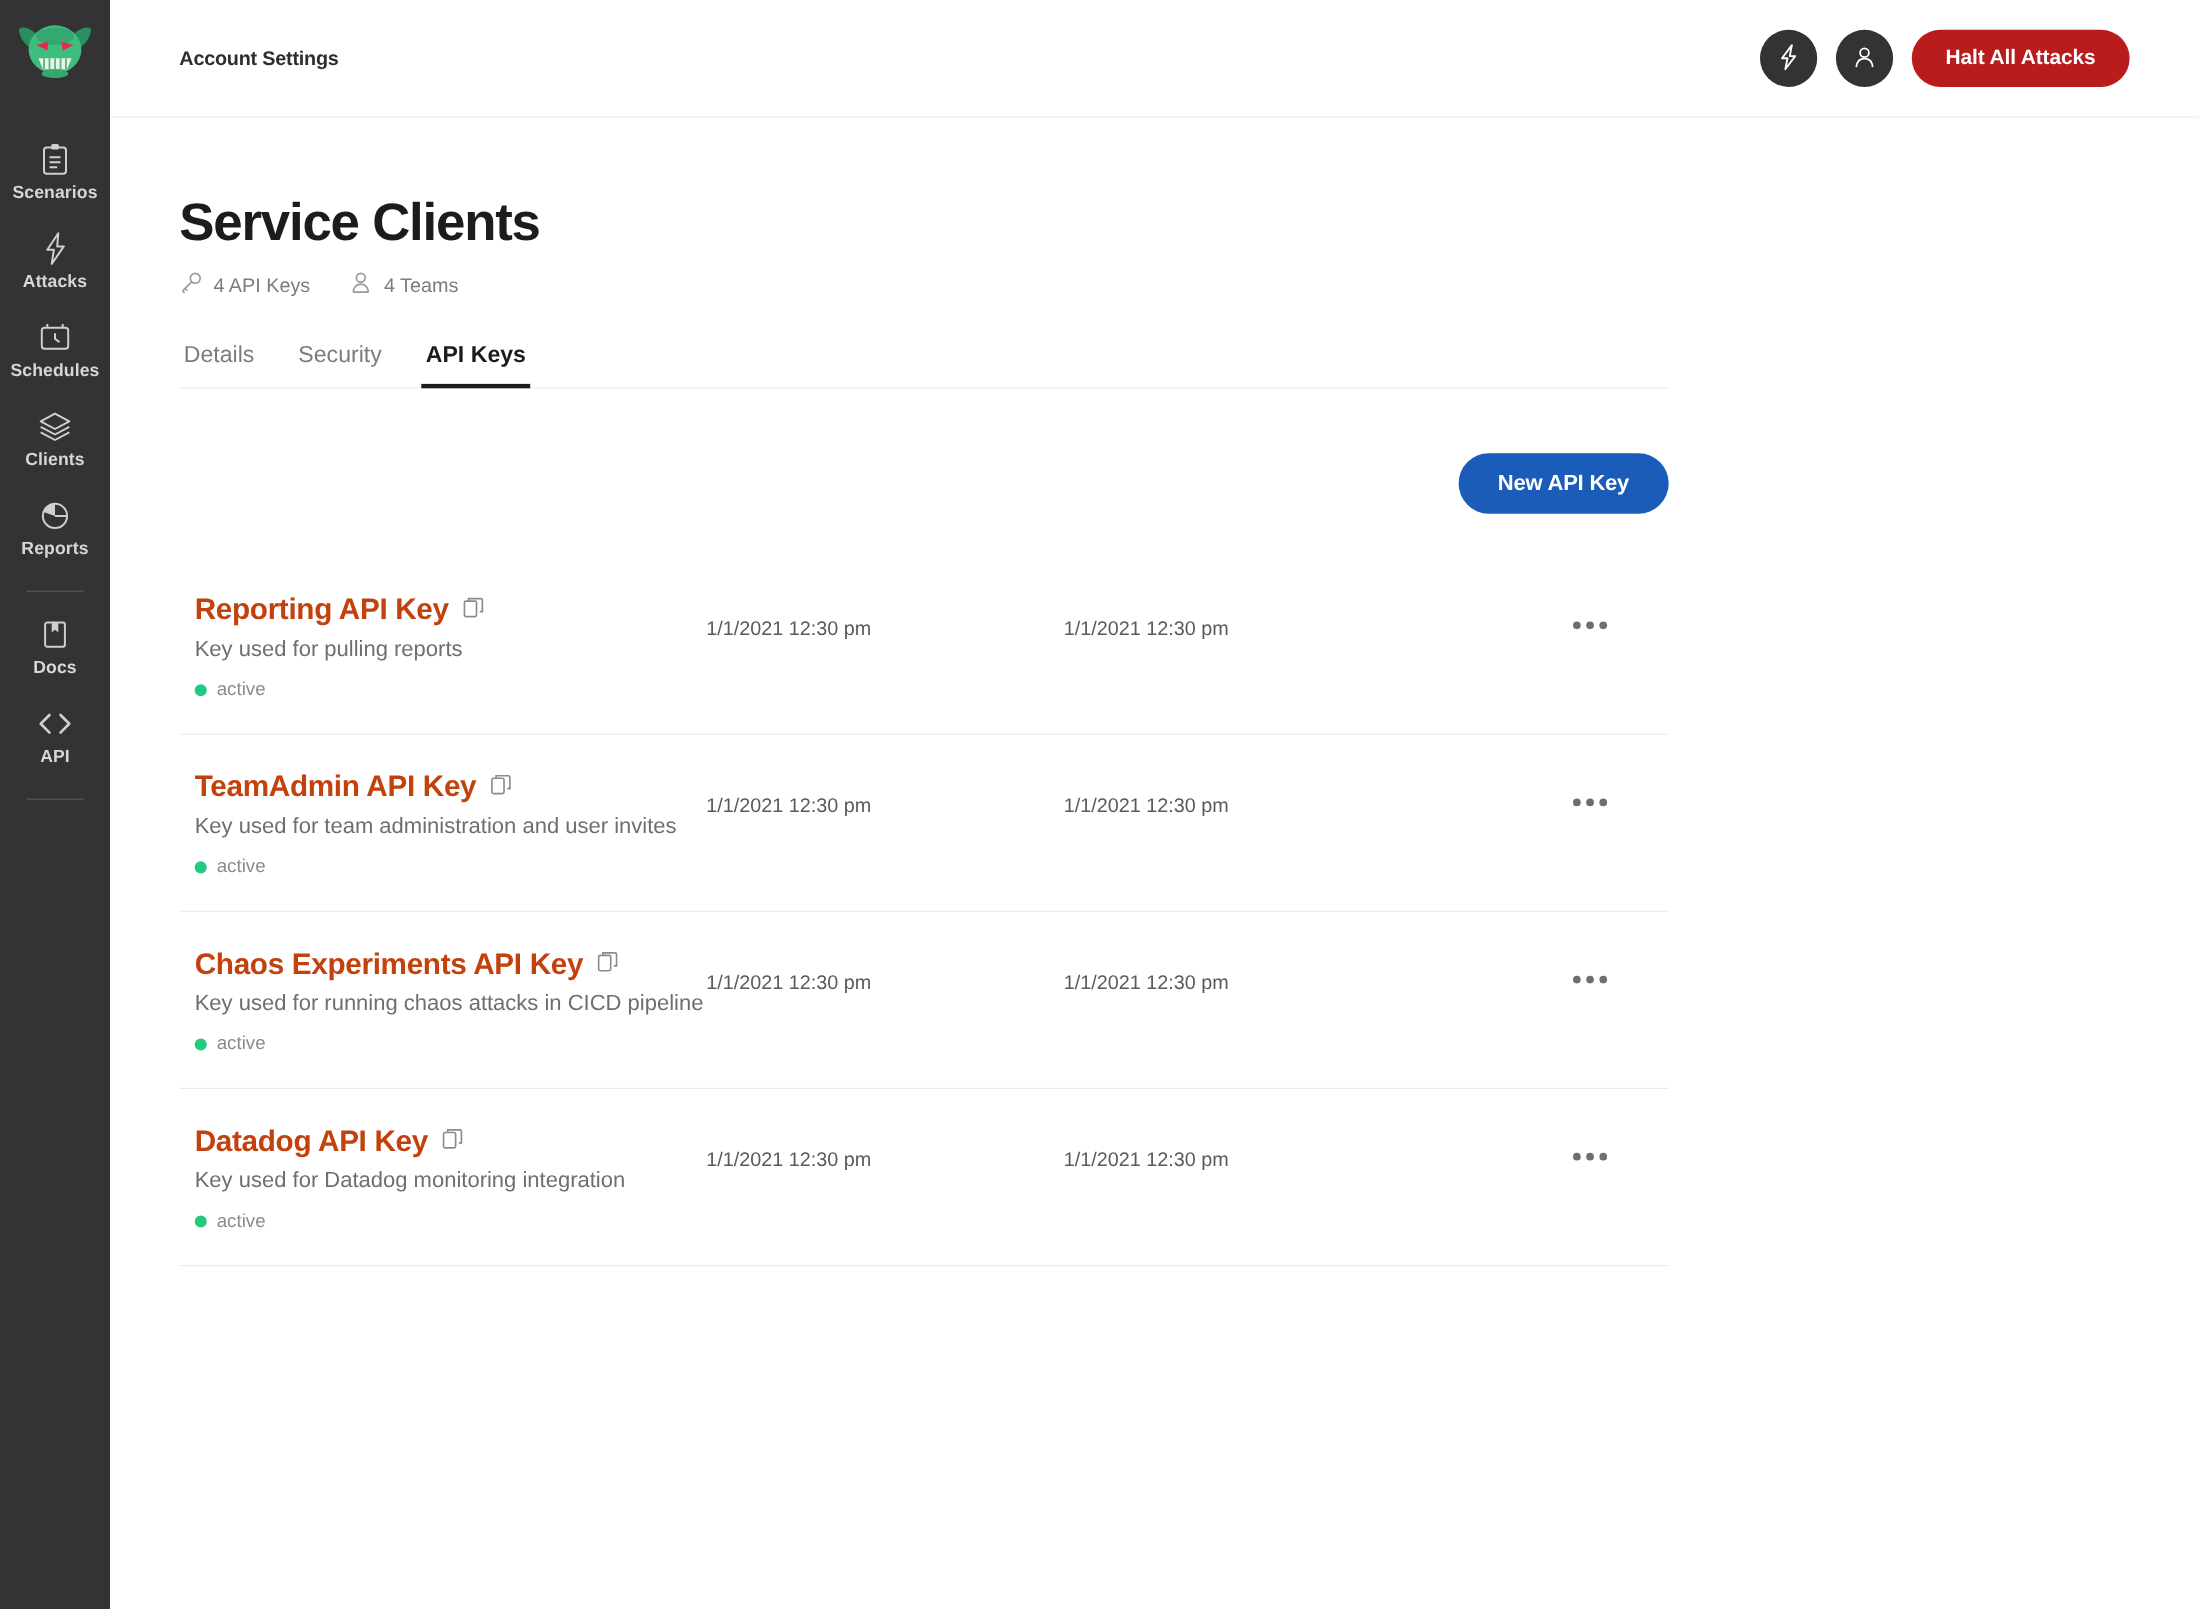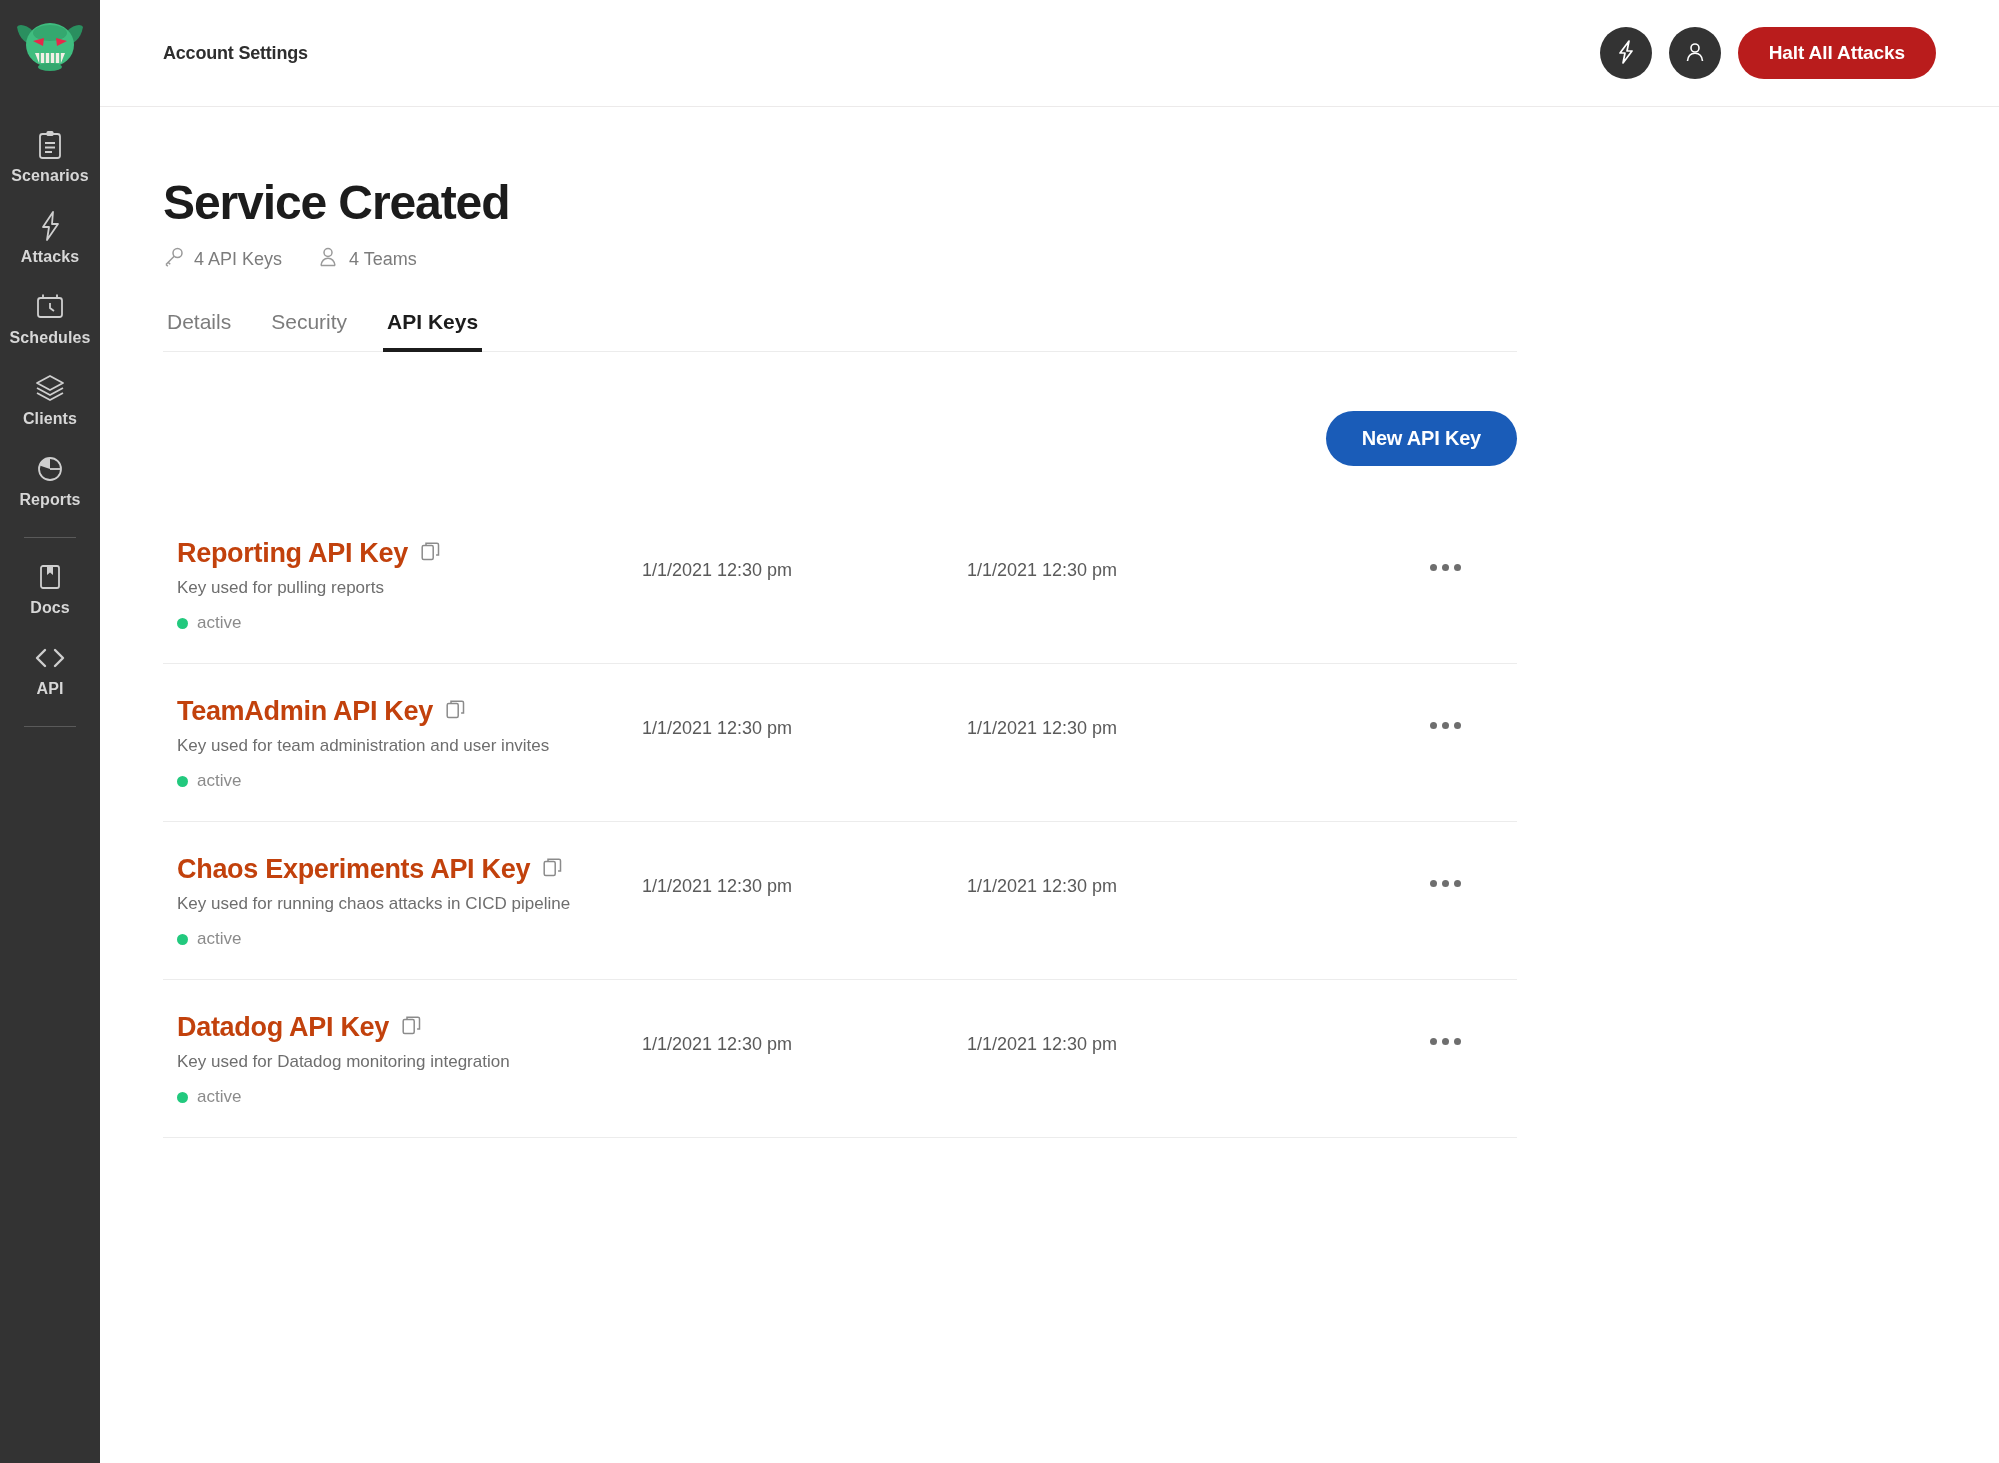--- a/index.html
+++ b/index.html
@@ -144,21 +144,21 @@
 
   .tbl-row {
     display: flex;
     align-items: flex-start;
     padding: 32px 14px 30px 14px;
     border-bottom: 1px solid #ececec;
     min-height: 139px;
   }
   .key-title-line { display: flex; align-items: center; gap: 13px; }
   .key-name { font-size: 27px; font-weight: 700; color: #c2410c; letter-spacing: -.3px; }
-  .key-desc { font-size: 17px; color: #6e6e6e; margin-top: 9px; }
+  .key-desc { font-size: 20px; color: #6e6e6e; margin-top: 9px; }
   .key-status { display: flex; align-items: center; gap: 9px; margin-top: 15px; }
   .dot { width: 11px; height: 11px; border-radius: 50%; background: #22c97e; }
   .status-text { font-size: 17px; color: #8b8b8b; }
   .cell-date { font-size: 18px; color: #5a5a5a; padding-top: 22px; }
   .kebab { display: flex; gap: 5px; padding-top: 26px; cursor: pointer; }
   .kebab i { width: 7px; height: 7px; border-radius: 50%; background: #6e6e6e; display: block; }
 </style>
 </head>
 <body>
 
@@ -277,21 +277,21 @@
               <path d="M4.5 21 C5 15.5 8.3 13.2 12 13.2 C15.7 13.2 19 15.5 19.5 21"></path>
             </svg>
           </span>
         </button>
         <button class="halt-btn">Halt All Attacks</button>
       </div>
     </header>
 
     <div class="content">
 
-      <h1 class="page-title">Service Created</h1>
+      <h1 class="page-title">Service Clients</h1>
 
       <div class="meta-row">
         <div class="meta-item">
           <span>
             <svg width="22" height="22" viewBox="0 0 22 22" fill="none" stroke="#9a9a9a" stroke-width="1.5">
               <circle cx="14.5" cy="7" r="4.5"></circle>
               <path d="M11.2 10.3 L3 18.5 M5.2 16.3 L7.2 18.3 M3 18.5 L4.8 20.3"></path>
             </svg>
           </span>
           <span class="meta-text">4 API Keys</span>

